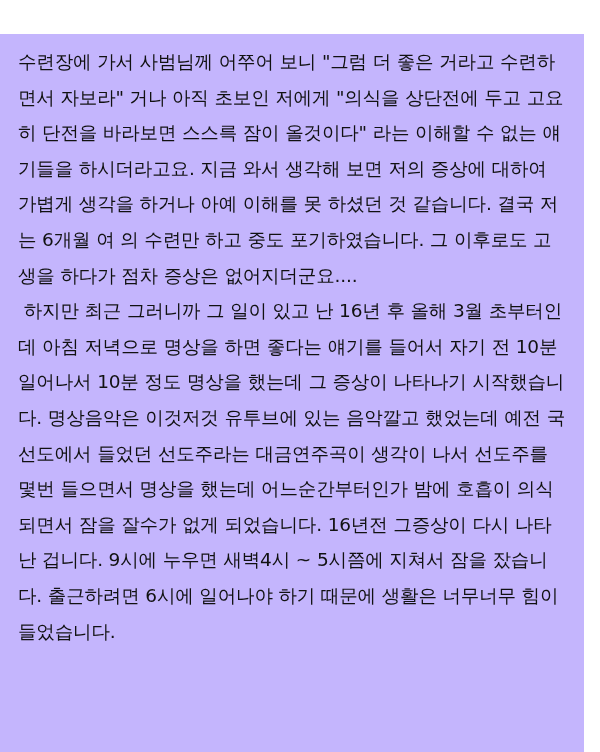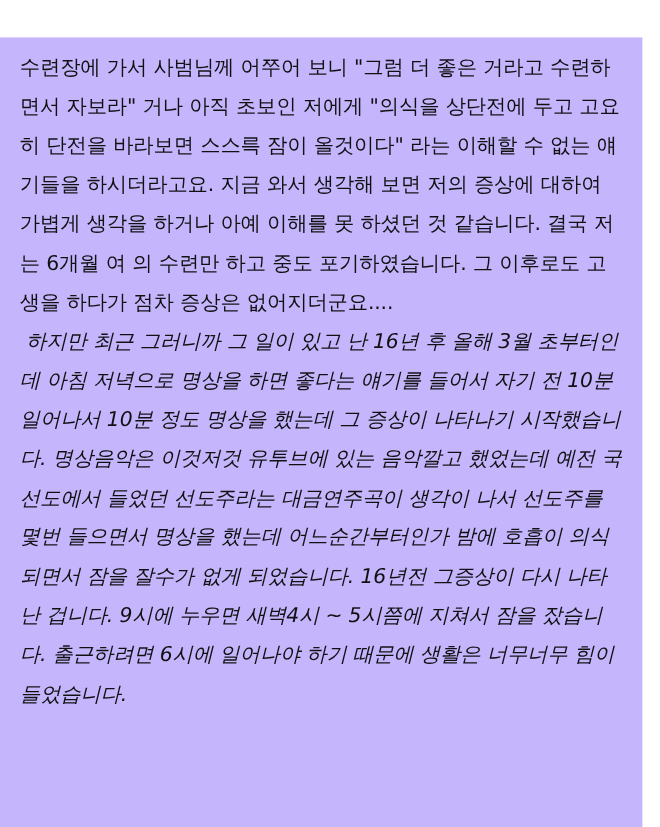--- a/index.html
+++ b/index.html
@@ -29,21 +29,20 @@
     color: #111111;
     word-break: break-all;
     text-align: left;
   }
   .para {
     margin: 0;
     white-space: pre-wrap;
   }
   .para + .para {
     margin-top: 0;
-    font-style: italic;
   }
 </style>
 </head>
 <body>
 
 <div class="page">
   <div class="doc-body">
     <p class="para">수련장에 가서 사범님께 어쭈어 보니 "그럼 더 좋은 거라고 수련하면서 자보라" 거나 아직 초보인 저에게 "의식을 상단전에 두고 고요히 단전을 바라보면 스스륵 잠이 올것이다" 라는 이해할 수 없는 얘기들을 하시더라고요. 지금 와서 생각해 보면 저의 증상에 대하여 가볍게 생각을 하거나 아예 이해를 못 하셨던 것 같습니다. 결국 저는 6개월 여 의 수련만 하고 중도 포기하였습니다. 그 이후로도 고생을 하다가 점차 증상은 없어지더군요....</p>
     <p class="para"> 하지만 최근 그러니까 그 일이 있고 난 16년 후 올해 3월 초부터인데 아침 저녁으로 명상을 하면 좋다는 얘기를 들어서 자기 전 10분 일어나서 10분 정도 명상을 했는데 그 증상이 나타나기 시작했습니다. 명상음악은 이것저것 유투브에 있는 음악깔고 했었는데 예전 국선도에서 들었던 선도주라는 대금연주곡이 생각이 나서 선도주를 몇번 들으면서 명상을 했는데 어느순간부터인가 밤에 호흡이 의식되면서 잠을 잘수가 없게 되었습니다. 16년전 그증상이 다시 나타난 겁니다. 9시에 누우면 새벽4시 ~ 5시쯤에 지쳐서 잠을 잤습니다. 출근하려면 6시에 일어나야 하기 때문에 생활은 너무너무 힘이 들었습니다.</p>
   </div>

